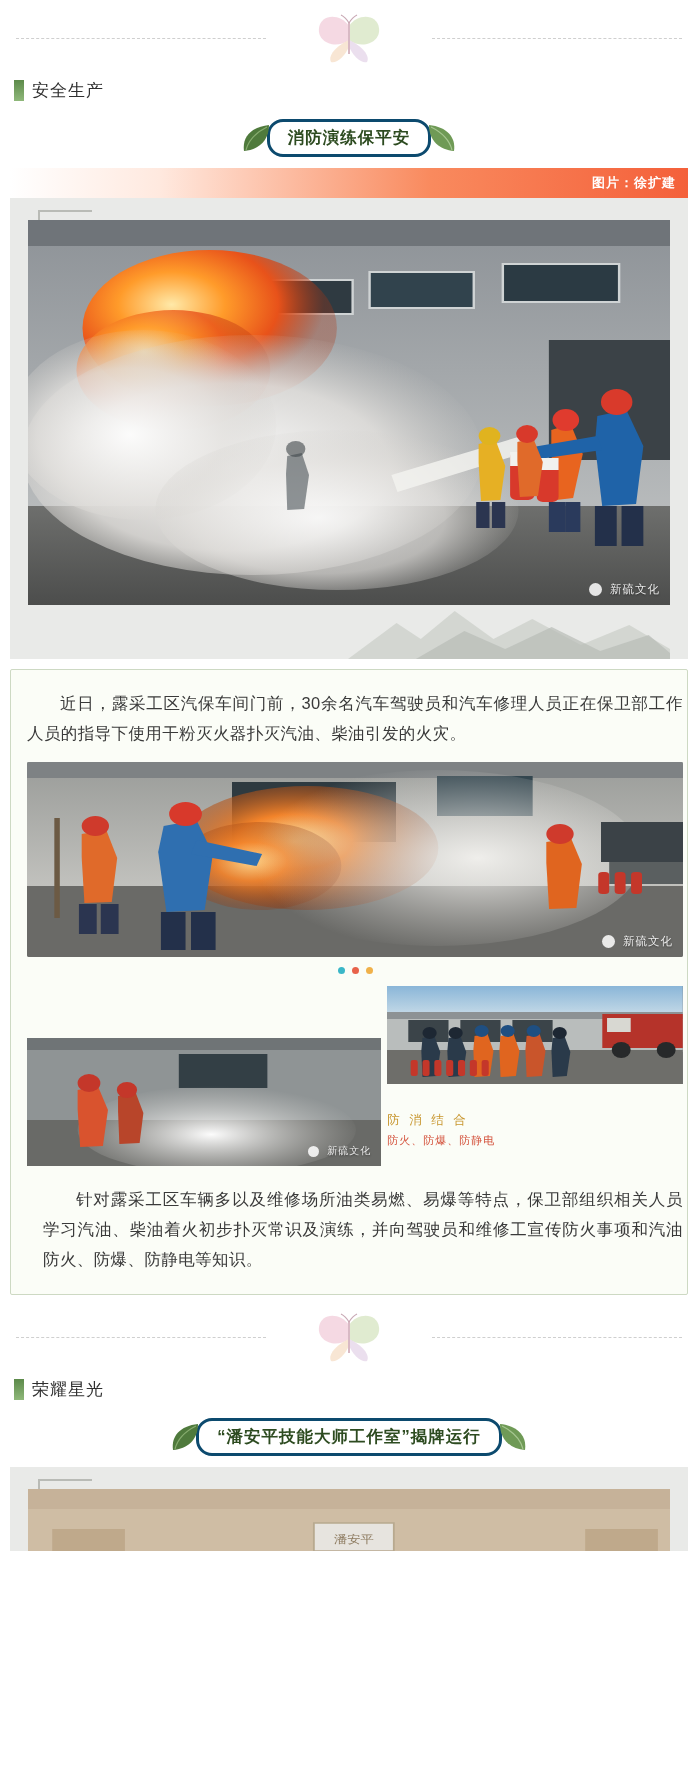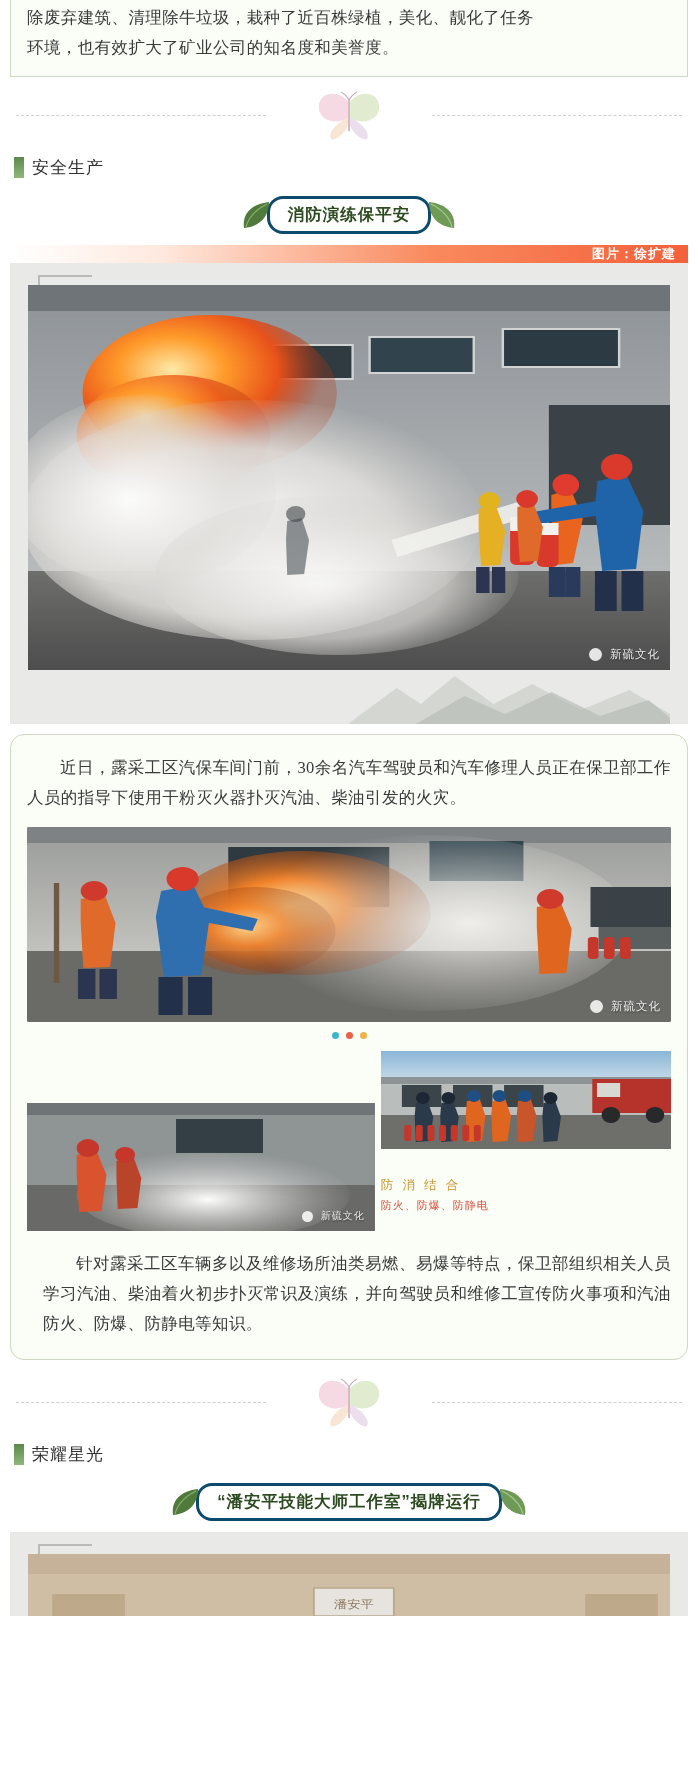--- a/index.html
+++ b/index.html
@@ -20,23 +20,22 @@
     width: 698px;
     margin: 0 auto;
     padding: 0 0 0 0;
     position: relative;
   }
 
   .card {
     margin: 0 10px;
     border: 1px solid #cdd9c3;
     background: #fbfdf7;
-    border-radius: 14px;
-    padding: 14px 16px 18px 16px;
-    font-family: Liberation Serif, serif;
+    border-radius: 2px;
+    padding: 14px 4px 18px 16px;
   }
 
   .para {
     font-size: 16.5px;
     line-height: 30px;
     color: #3a3a3a;
     text-align: justify;
     letter-spacing: 0.4px;
   }
   .para.indent { text-indent: 2em; }
@@ -116,21 +115,21 @@
   .leaf {
     width: 34px; height: 34px;
     position: relative;
   }
   .leaf.l { margin-right: -6px; }
   .leaf.r { margin-left: -6px; }
 
   
   .credit-bar {
     margin: 6px 10px 0 10px;
-    height: 18px;
+    height: 30px;
     background: linear-gradient(90deg,#ffffff 0%,#ffe9df 22%,#f98a5e 62%,#f4603a 100%);
     display: flex;
     align-items: center;
     justify-content: flex-end;
     padding-right: 12px;
   }
   .credit-bar .t {
     color: #ffffff;
     font-size: 13px;
     font-weight: bold;
@@ -210,24 +209,20 @@
     margin-top: 4px;
   }
 
   .foot-space { height: 10px; }
 </style>
 </head>
 <body>
 
 <div class="page">
 
-  <div class="top-card">
-    <p class="para top-line-1">除废弃建筑、清理除牛垃圾，栽种了近百株绿植，美化、靓化了任务</p>
-    <p class="para" style="margin:0;">环境，也有效扩大了矿业公司的知名度和美誉度。</p>
-  </div>
 
   <div class="divider">
     <div class="line left"></div>
     <div class="line right"></div>
     <svg class="bfly" viewBox="0 0 72 52">
       <path d="M36 14 C27 1, 8 2, 6 16 C4 30, 22 38, 36 28 Z" fill="#f3d2de" opacity=".85"></path>
       <path d="M36 14 C45 1, 64 2, 66 16 C68 30, 50 38, 36 28 Z" fill="#dbe7c8" opacity=".85"></path>
       <path d="M36 28 C27 32, 14 42, 18 50 C23 52, 33 44, 36 34 Z" fill="#f6e0c9" opacity=".8"></path>
       <path d="M36 28 C45 32, 58 42, 54 50 C49 52, 39 44, 36 34 Z" fill="#e6d7ea" opacity=".8"></path>
       <rect x="35" y="10" width="2" height="32" fill="#d8b9c4"></rect>

